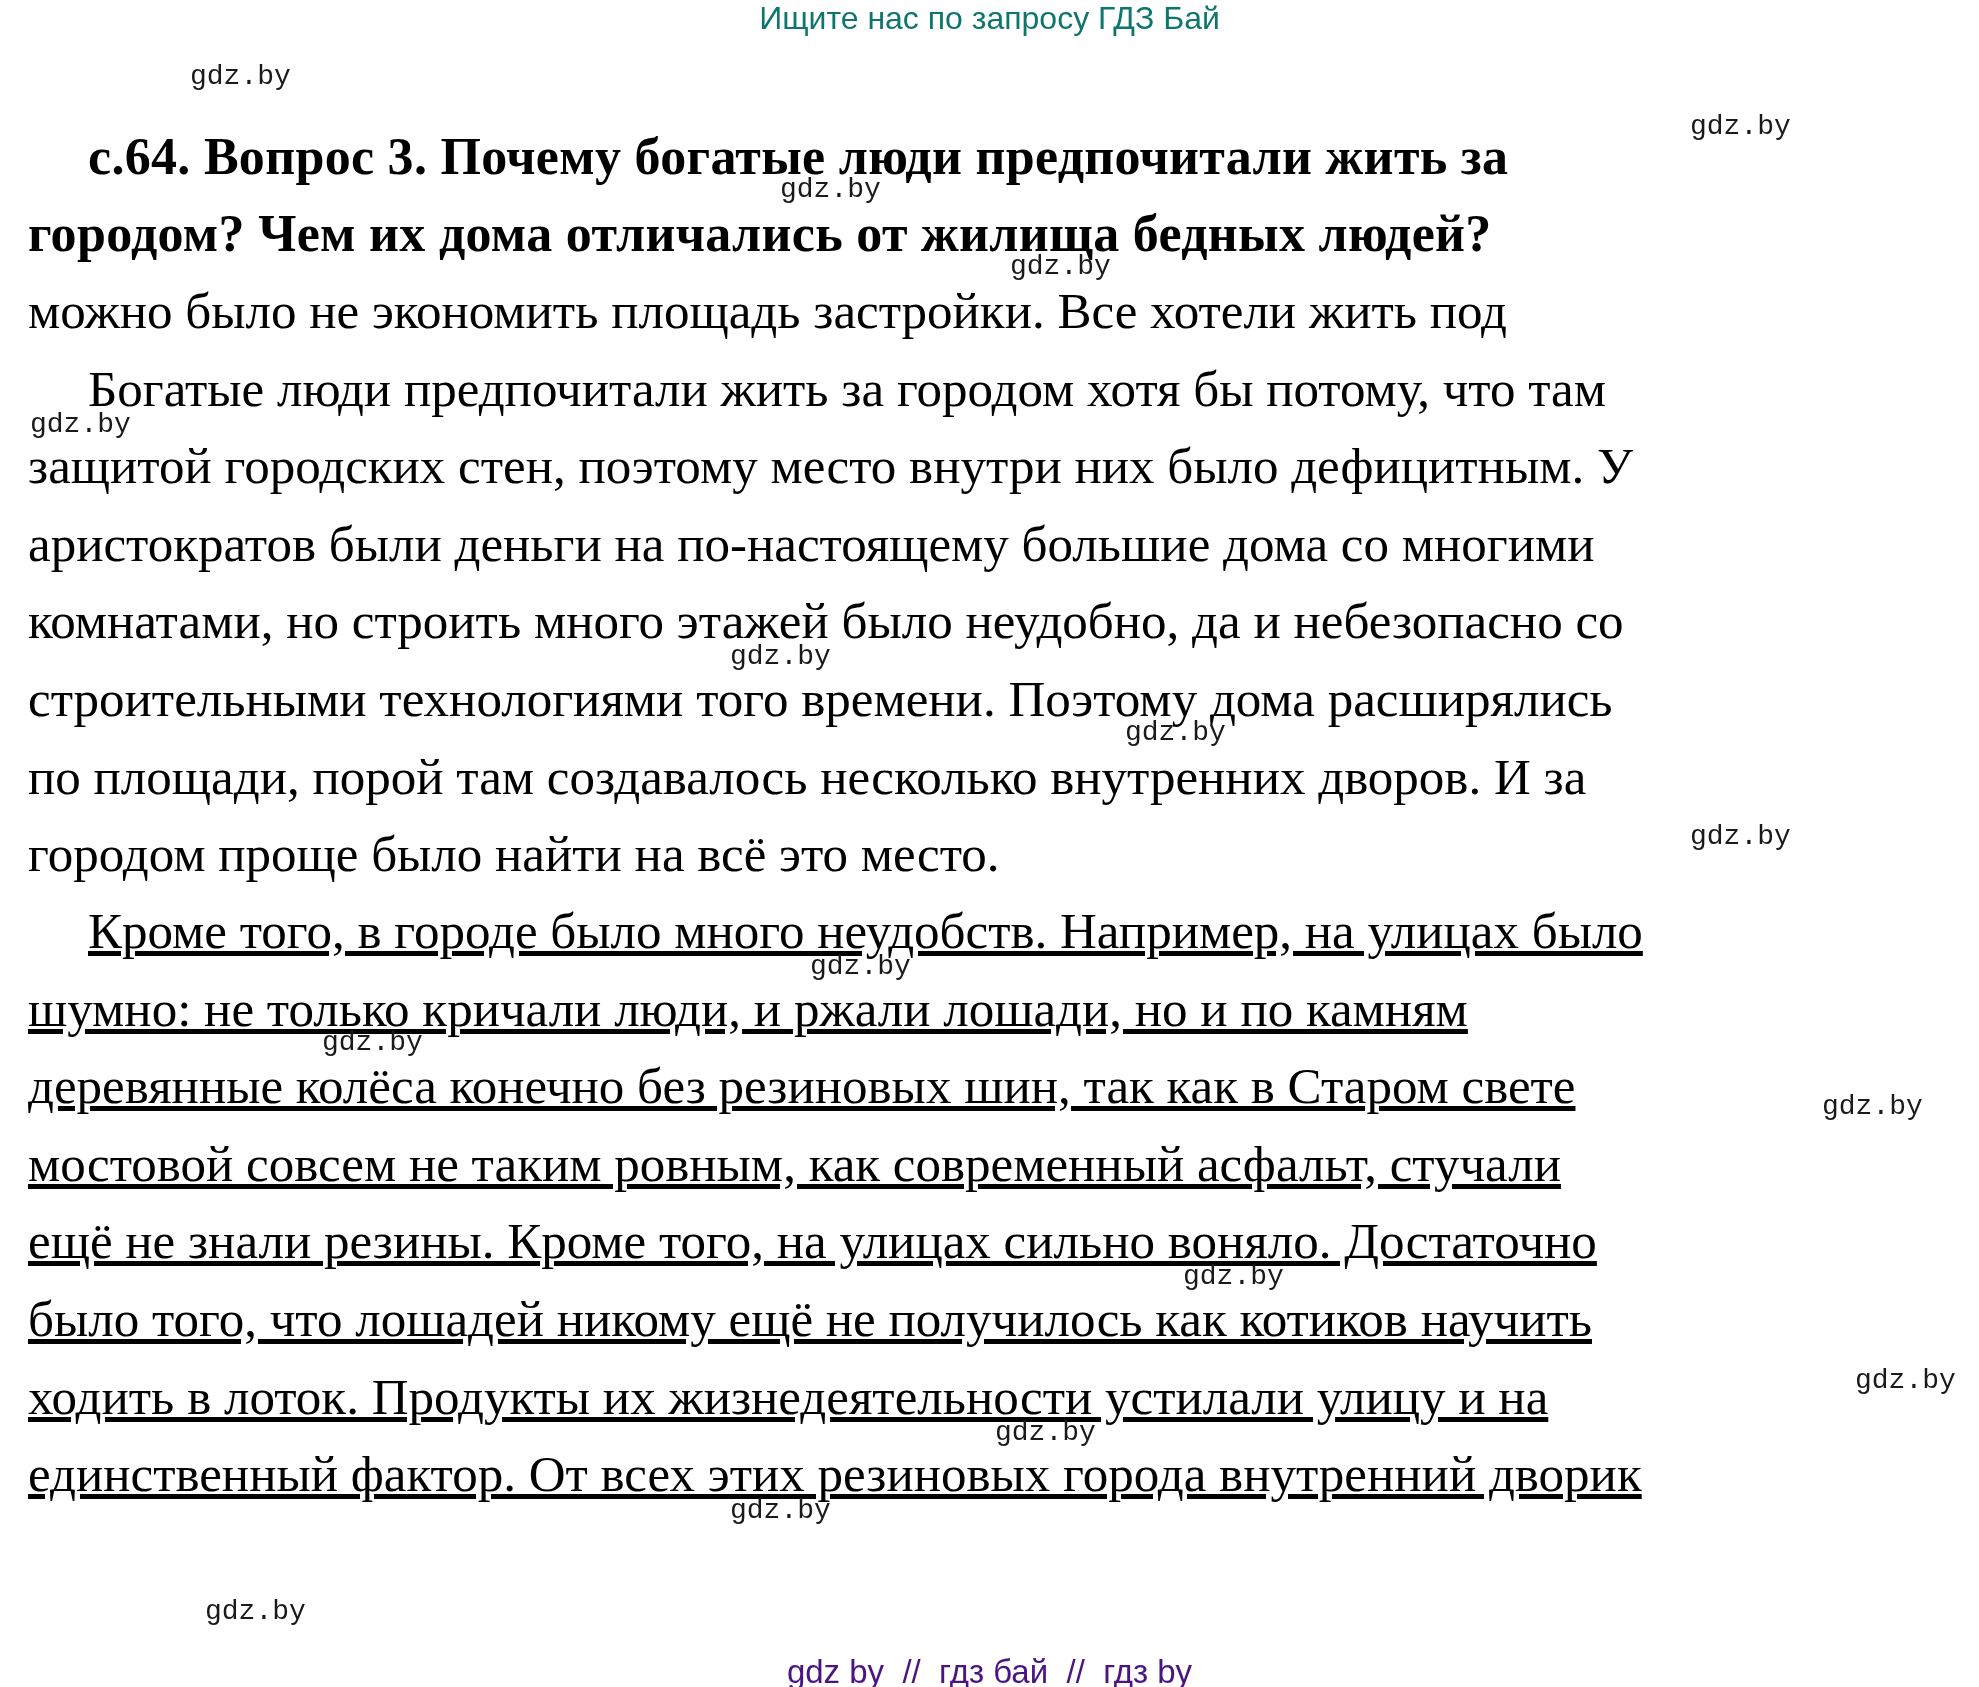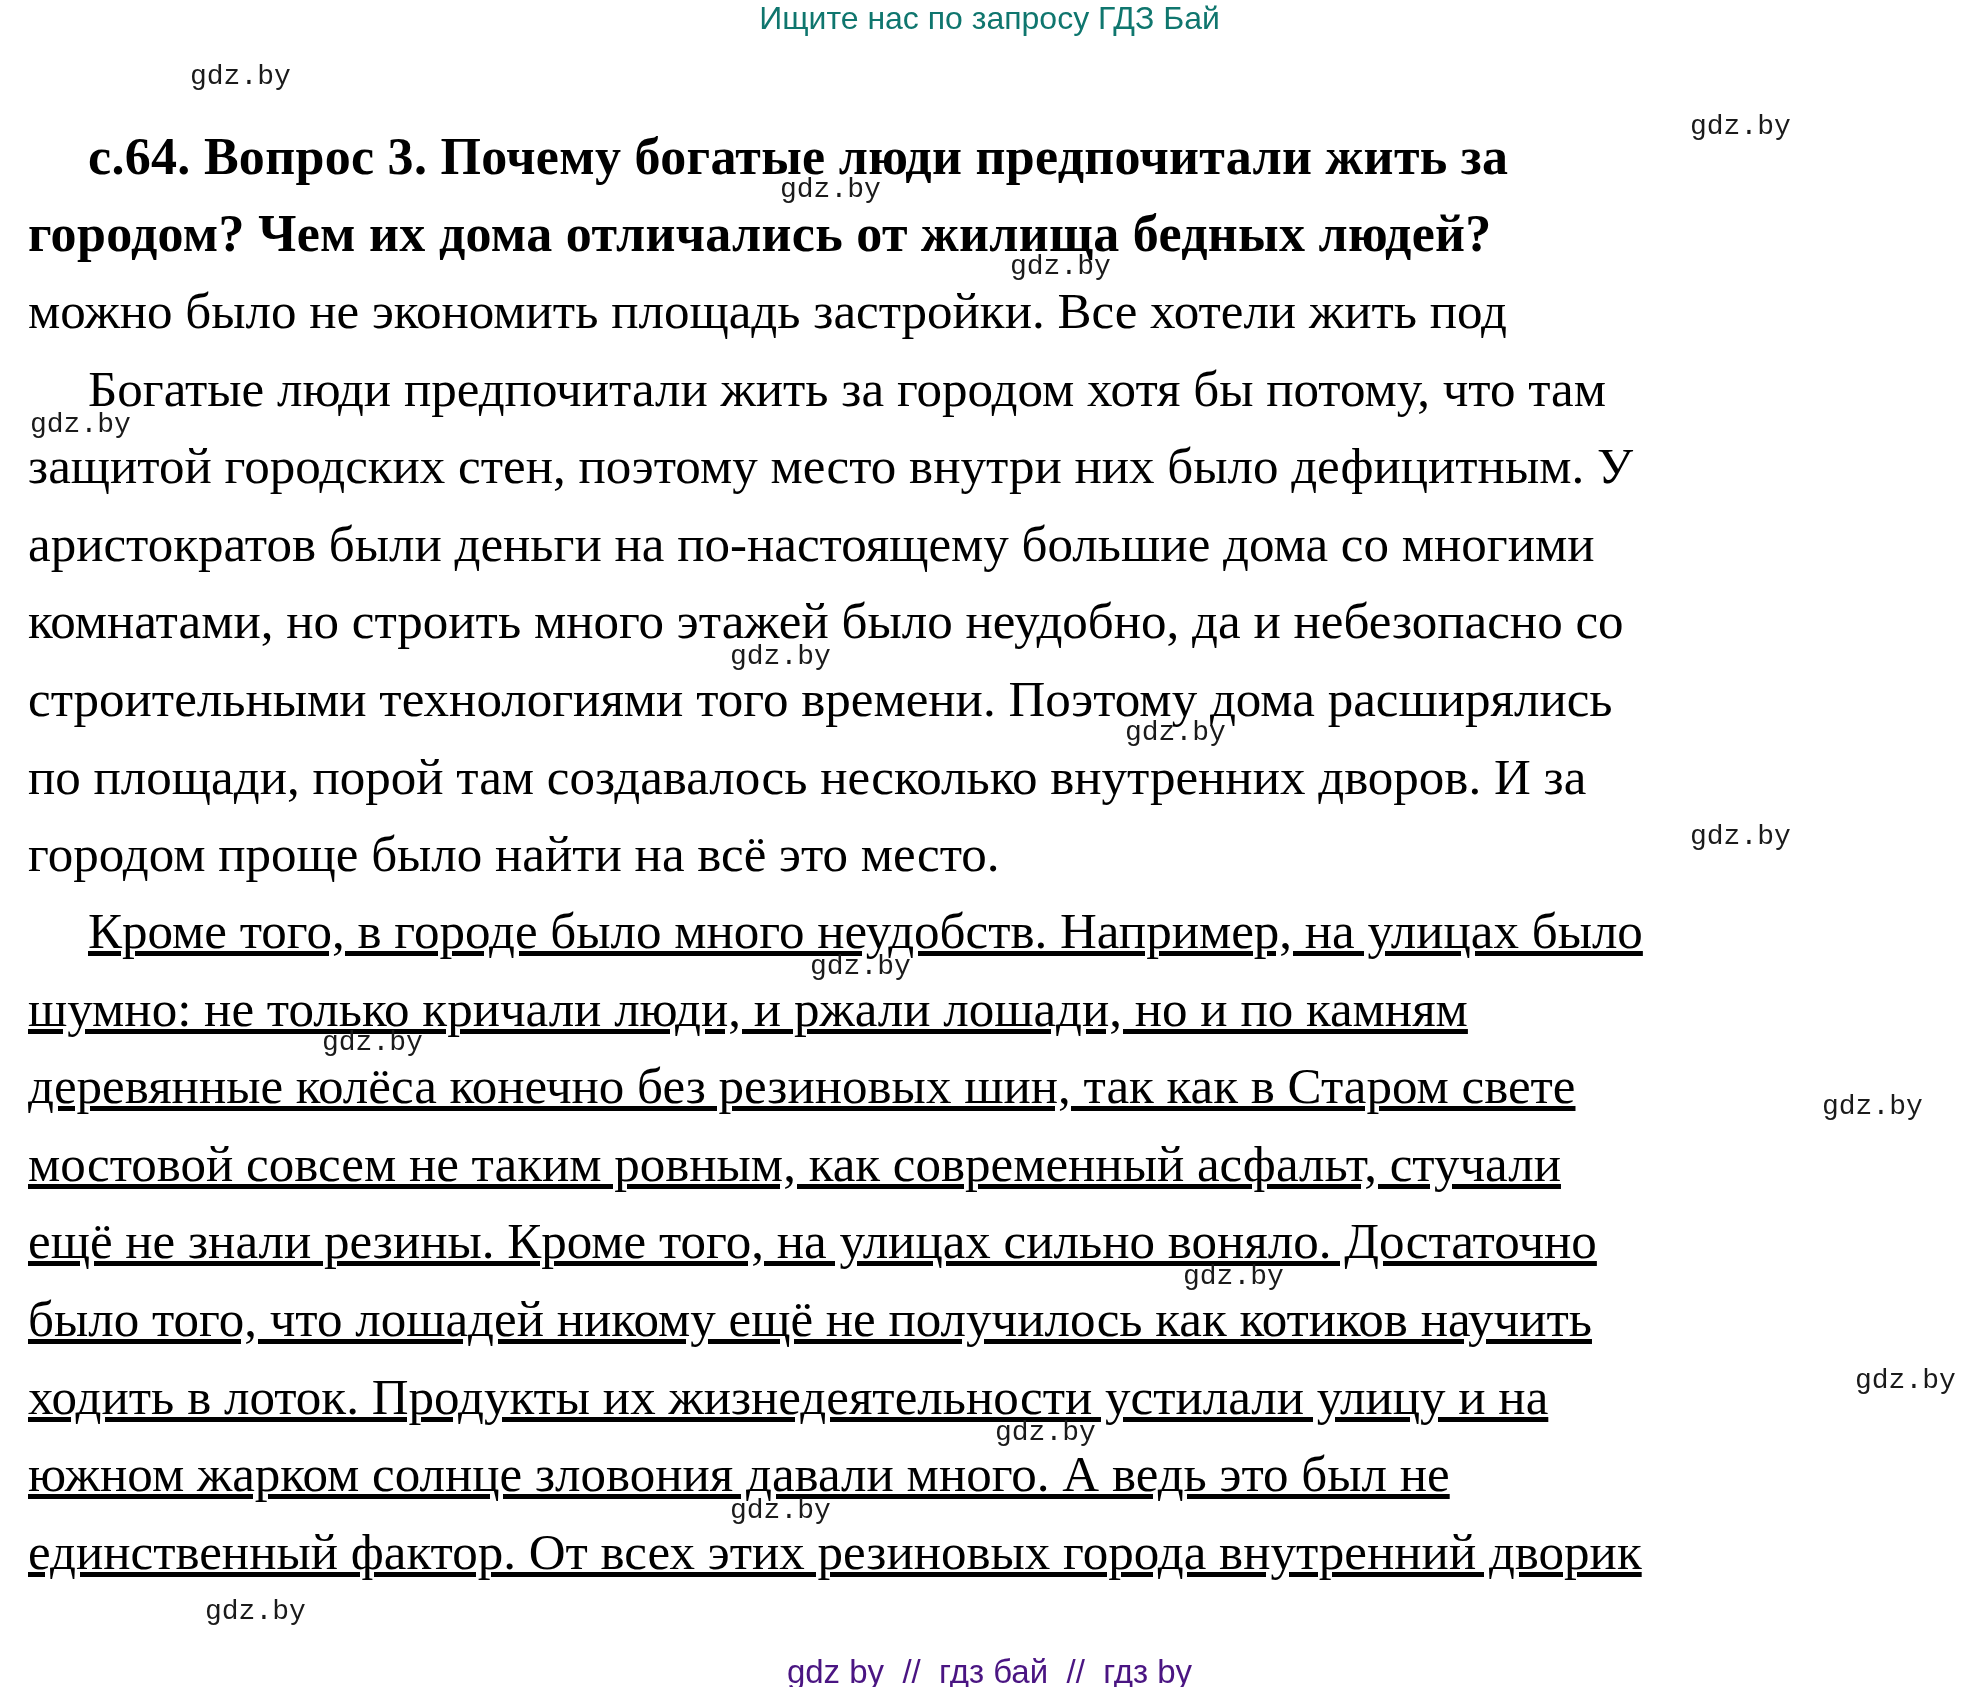--- a/index.html
+++ b/index.html
@@ -41,21 +41,20 @@
   </div>
 
   <div class="para p2">
     <span class="line">Кроме того, в городе было много неудобств. Например, на улицах было</span>
     <span class="line" style="text-indent:0">шумно: не только кричали люди, и ржали лошади, но и по камням</span>
     <span class="line" style="text-indent:0">деревянные колёса конечно без резиновых шин, так как в Старом свете</span>
     <span class="line" style="text-indent:0">мостовой совсем не таким ровным, как современный асфальт, стучали</span>
     <span class="line" style="text-indent:0">ещё не знали резины. Кроме того, на улицах сильно воняло. Достаточно</span>
     <span class="line" style="text-indent:0">было того, что лошадей никому ещё не получилось как котиков научить</span>
     <span class="line" style="text-indent:0">ходить в лоток. Продукты их жизнедеятельности устилали улицу и на</span>
-    <span class="line" style="text-indent:0">южном жарком солнце зловония давали много. А ведь это был не</span>
     <span class="line" style="text-indent:0">единственный фактор. От всех этих резиновых города внутренний дворик</span>
   </div>
 </div>
 
 <div id="wm-layer">
     <span class="wm" style="left: 190px; top: 62px;">gdz.by</span>
     <span class="wm" style="left: 1690px; top: 112px;">gdz.by</span>
     <span class="wm" style="left: 780px; top: 175px;">gdz.by</span>
     <span class="wm" style="left: 1010px; top: 252px;">gdz.by</span>
     <span class="wm" style="left: 30px; top: 410px;">gdz.by</span>

